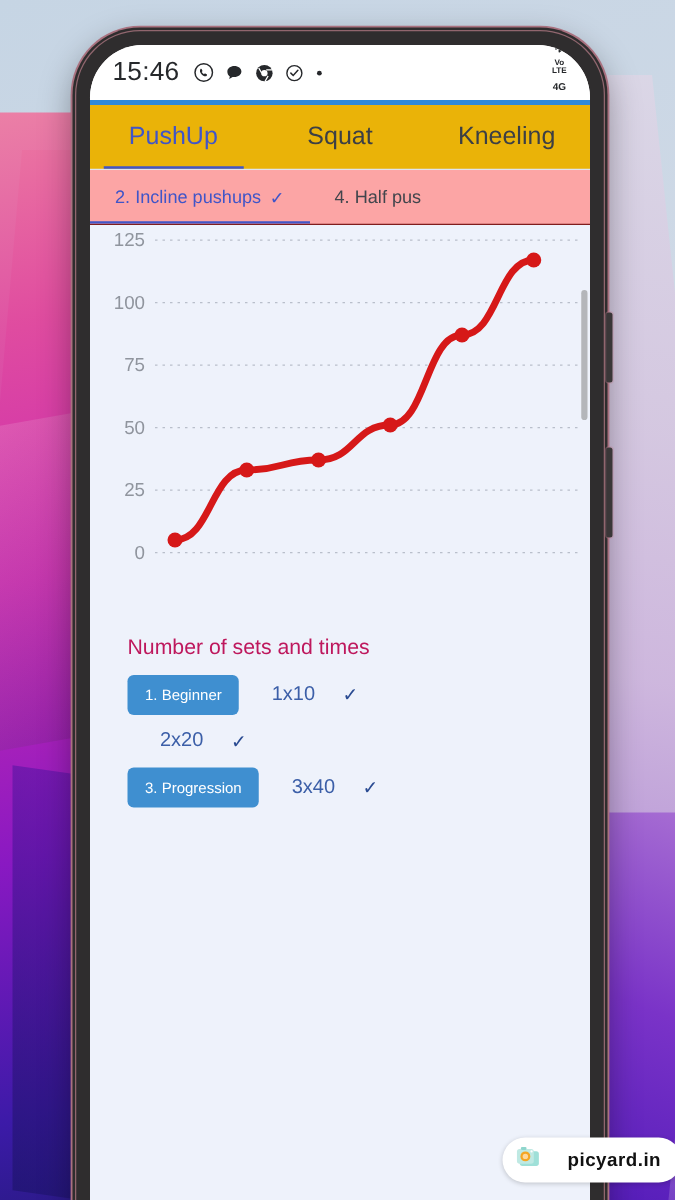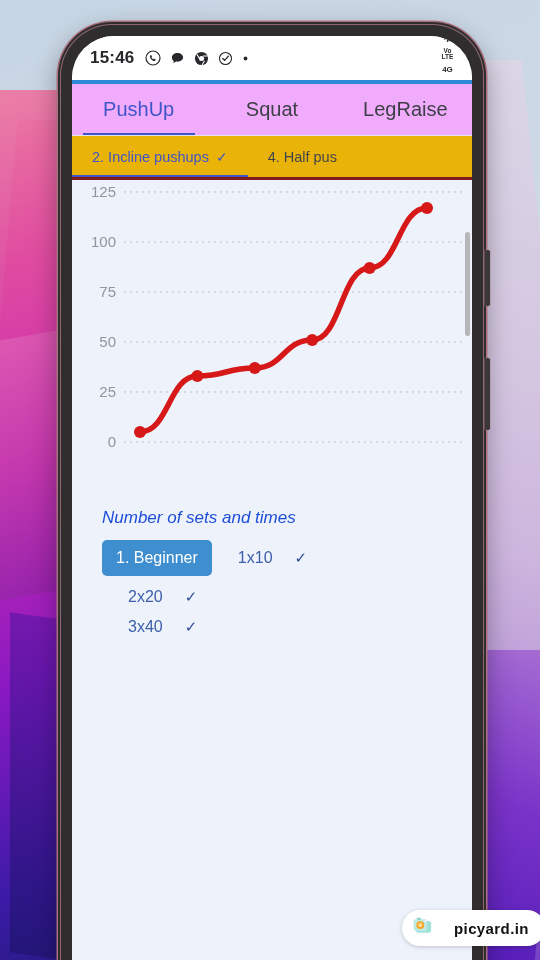--- a/index.html
+++ b/index.html
@@ -80,83 +80,83 @@
     overflow:hidden;
     background:#ffffff;
   }
 
   
   #statusbar {
     height:44px; background:#fff;
     display:flex; align-items:center; padding:0 16px 0 18px;
     color:#26282b;
   }
-  #sb-time { font-size:17px; letter-spacing:.2px;font-weight:bold; }
+  #sb-time { font-size:21px; letter-spacing:.2px; }
   #sb-left-icons { display:flex; align-items:center; gap:9px; margin-left:11px; }
   #sb-spacer { flex:1; }
   #sb-right-icons { display:flex; align-items:center; gap:5px;flex-direction:column; }
   .sbico { display:inline-flex; align-items:center; justify-content:center; }
   .volte { font-size:6.5px; line-height:6.5px; text-align:center; font-weight:bold; font-family:"Liberation Sans",sans-serif; }
   .g4 { font-size:8px; line-height:8px; font-weight:bold; }
   .batt {
     border:1.3px solid #26282b; border-radius:3px;
     width:14px; height:13px; font-size:8.5px; font-weight:bold;
     display:flex; align-items:center; justify-content:center; color:#26282b;margin-top:16px;
   }
   .batt::after{ content:""; position:absolute; }
 
   
   #app { position:relative; height:904px; background:#eef2fb; }
   #app-topline { height:4px; background:#2f89d8; }
 
   #tabs-main {
-    display:flex; background:#f0abfc;
+    display:flex; background:#eab308;
     border-bottom:1px solid #dfe4ef;
     height:52px; align-items:stretch;
   }
   .tab-main {
     flex:1; display:flex; align-items:center; justify-content:center;
     font-size:20px; color:#3c3f45; position:relative; cursor:pointer;
   }
   .tab-main.active { color:#4055c8; }
   .tab-main.active::after {
     content:""; position:absolute; left:8%; right:8%; bottom:0;
     height:2.5px; background:#4055c8;
   }
 
   #tabs-sub {
     display:flex; align-items:flex-start; height:44px;
-    background:#eab308; border-bottom:3px solid #7f1d1d;
+    background:#fca5a5; border-bottom:1px solid #7f1d1d;
     overflow:hidden; white-space:nowrap;
   }
   .tab-sub {
     font-size:14.5px; color:#41454c; padding:0 20px; height:100%;
     display:flex; align-items:center; position:relative; flex:none; cursor:pointer;
   }
   .tab-sub.active { color:#4055c8; }
   .tab-sub.active::after {
     content:""; position:absolute; left:0; right:0; bottom:0;
     height:2.5px; background:#4055c8;
   }
   .tick { margin-left:7px; font-size:14px; }
 
   
   #content { position:relative; height:804px; background:#eef2fb; overflow:hidden; }
 
   #chart-wrap { position:relative; height:300px; }
   #chart-svg { display:block; }
 
   #sets-title {
-    font-size:17px; color:#1d4ed8; padding:28px 0 0 30px;font-style:italic;
+    font-size:17px; color:#be185d; padding:28px 0 0 30px;
   }
 
   .set-row { display:flex; align-items:center; padding:12px 0 0 30px; }
   .set-chip {
     background:#3f8fd0; color:#fff; border-radius:5px;
-    padding:9px 14px; font-size:16px; cursor:pointer;
+    padding:9px 14px; font-size:12px; cursor:pointer;
   }
   .set-val { font-size:16px; color:#3c5fa8; margin-left:26px;text-align:center; }
   .set-tick { font-size:15px; color:#2a4b92; margin-left:22px; }
 
   #desc-box {
     margin:28px 0 0 30px; margin-right:10px;
     background:#e9eefb; border-left:4px solid #4a5fd0;
     padding:18px 16px 10px 22px;
   }
   #desc-text {
@@ -280,21 +280,21 @@
       <div id="app-topline"></div>
 
       <div id="tabs-main">
         <div class="tab-main active">
           <span>PushUp</span>
         </div>
         <div class="tab-main">
           <span>Squat</span>
         </div>
         <div class="tab-main">
-          <span>LegRaise</span>
+          <span>Kneeling</span>
         </div>
       </div>
 
       <div id="tabs-sub">
         <div class="tab-sub active">
           <span>2. Incline pushups</span>
           <span class="tick">✓</span>
         </div>
         <div class="tab-sub">
           <span>4. Half pus</span>
@@ -340,20 +340,21 @@
           <div class="set-val">1x10</div>
           <div class="set-tick">✓</div>
         </div>
 
         <div class="set-row">
           <div class="set-val">2x20</div>
           <div class="set-tick">✓</div>
         </div>
 
         <div class="set-row">
+          <div class="set-chip">3. Progression</div>
           <div class="set-val">3x40</div>
           <div class="set-tick">✓</div>
         </div>
 
 
         <div id="scrollbar"></div>
       </div>
     </div>
   </div>
 </div>

